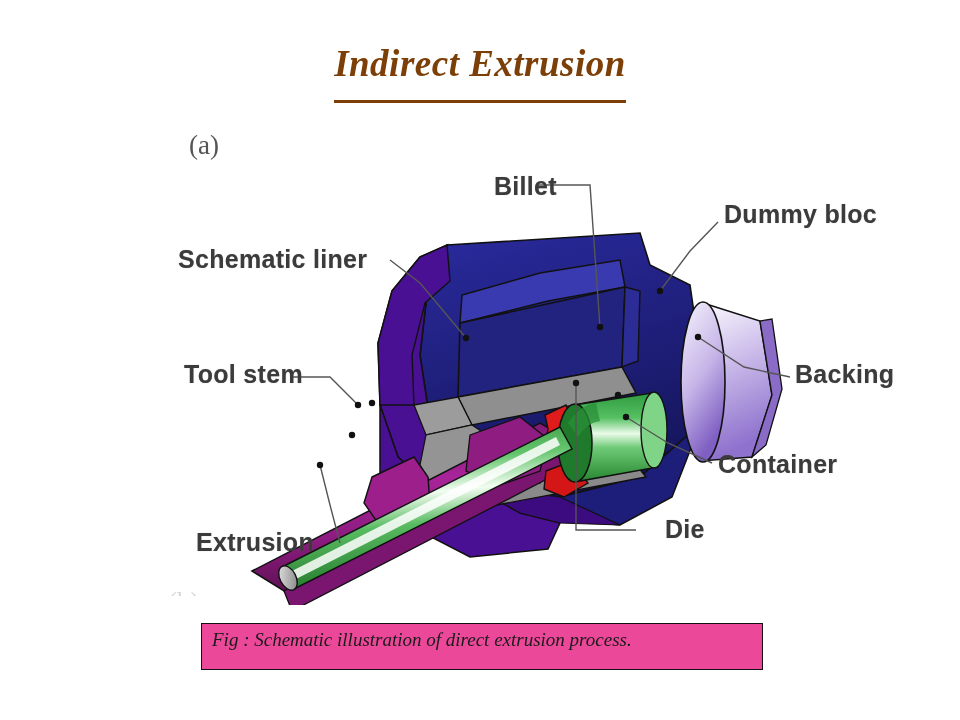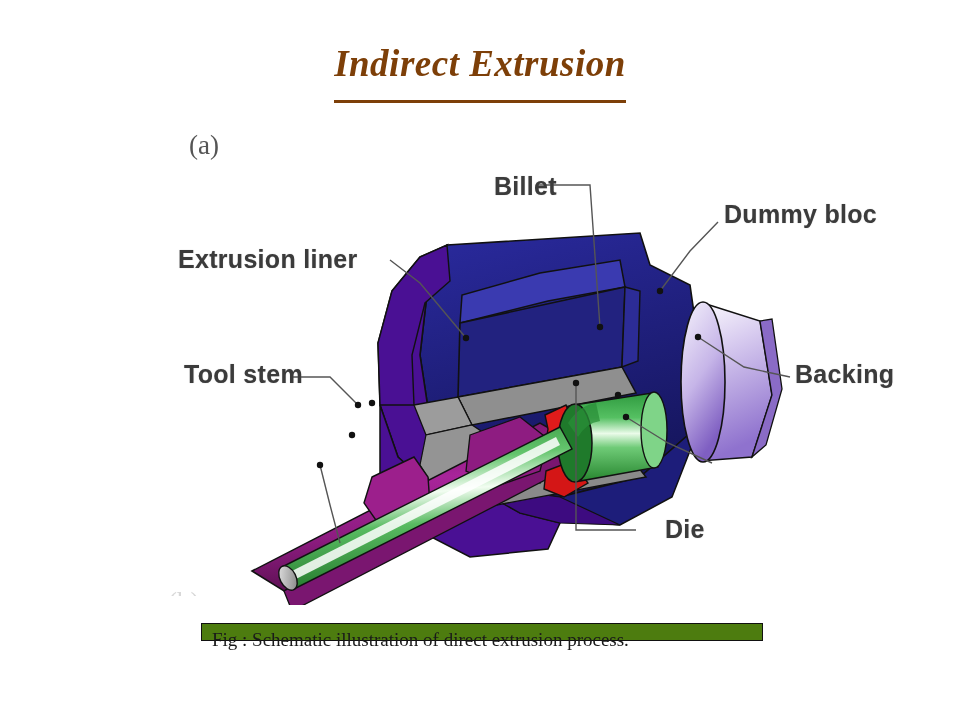--- a/index.html
+++ b/index.html
@@ -78,24 +78,25 @@
     overflow: hidden;
     height: 9px;
   }
 
   
   #figure-caption {
     position: absolute;
     left: 201px;
     top: 623px;
     width: 562px;
-    height: 18px;
+    height: 47px;
     border: 1px solid #111111;
-    background: #4d7c0f;
+    background: #ec4899;
     box-sizing: border-box;
+    font-style: italic;
   }
   #figure-caption-text {
     font-family: "Liberation Serif", serif;
     font-size: 19px;
     color: #1a1a1a;
     line-height: 32px;
     padding-left: 10px;
     white-space: nowrap;
   }
 </style>
@@ -254,31 +255,33 @@
       <circle cx="320" cy="360" r="3.2" fill="#111111" stroke="none"></circle>
 
       <circle cx="372" cy="298" r="3.2" fill="#111111" stroke="none"></circle>
       <circle cx="352" cy="330" r="3.2" fill="#111111" stroke="none"></circle>
       <circle cx="618" cy="290" r="3.2" fill="#111111" stroke="none"></circle>
     </g>
   </svg>
 
   <div class="dlabel" id="label-billet" style="left:454px; top:67px;margin-left:40px;">Billet</div>
 
-  <div class="dlabel" id="label-container-liner" style="left:178px; top:140px;">Extrusion  liner</div>
+  <div class="dlabel" id="label-container-liner" style="left:178px; top:140px;">Schematic  liner</div>
 
   <div class="dlabel" id="label-dummy-block" style="left:724px; top:95px;">Dummy  bloc</div>
 
   <div class="dlabel" id="label-backing" style="left:795px; top:255px;">Backing</div>
 
+  <div class="dlabel" id="label-container" style="left:718px; top:345px;">Container</div>
 
   <div class="dlabel" id="label-die" style="left:641px; top:410px;margin-left:24px;">Die</div>
 
   <div class="dlabel" id="label-tool-stem" style="left:148px; top:255px;margin-left:36px;">Tool   stem</div>
 
+  <div class="dlabel" id="label-extrusion" style="left:196px; top:423px;">Extrusion</div>
 
   <div id="label-panel-a" style="left:189px; top:25px;">(a)</div>
 
   <div id="label-panel-b" style="left:168px; top:482px;">(b)</div>
 </div>
 
 <div id="figure-caption">
   <div id="figure-caption-text">Fig : Schematic  illustration of direct extrusion process.</div>
 </div>
 

